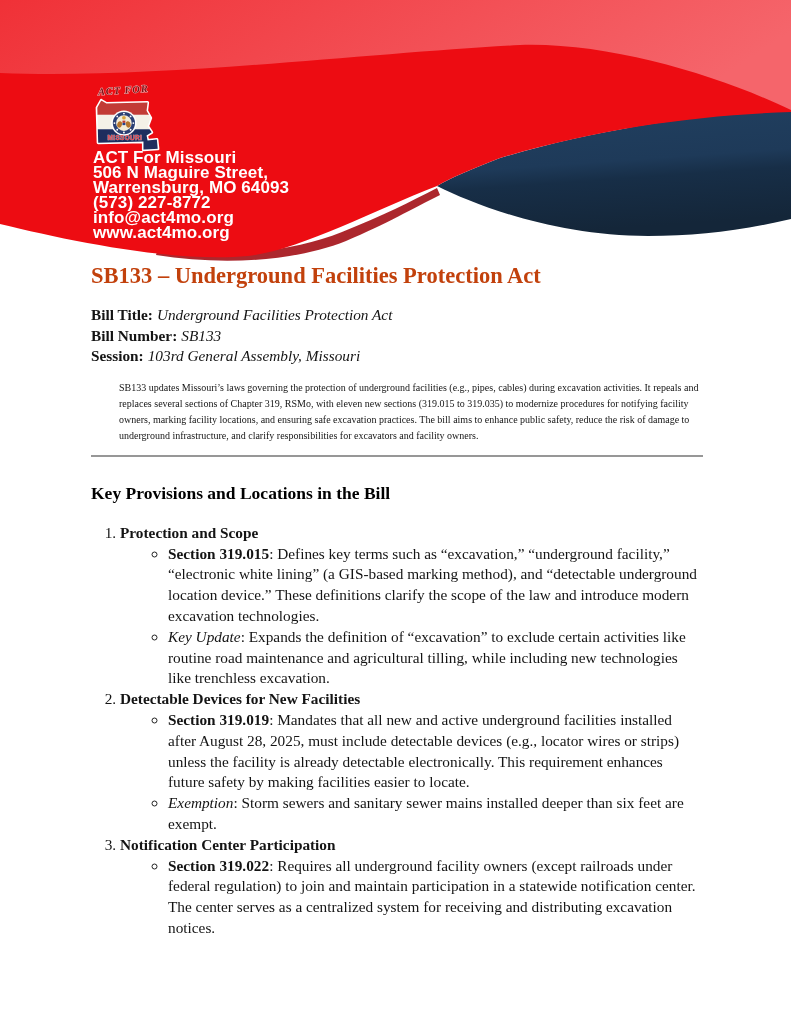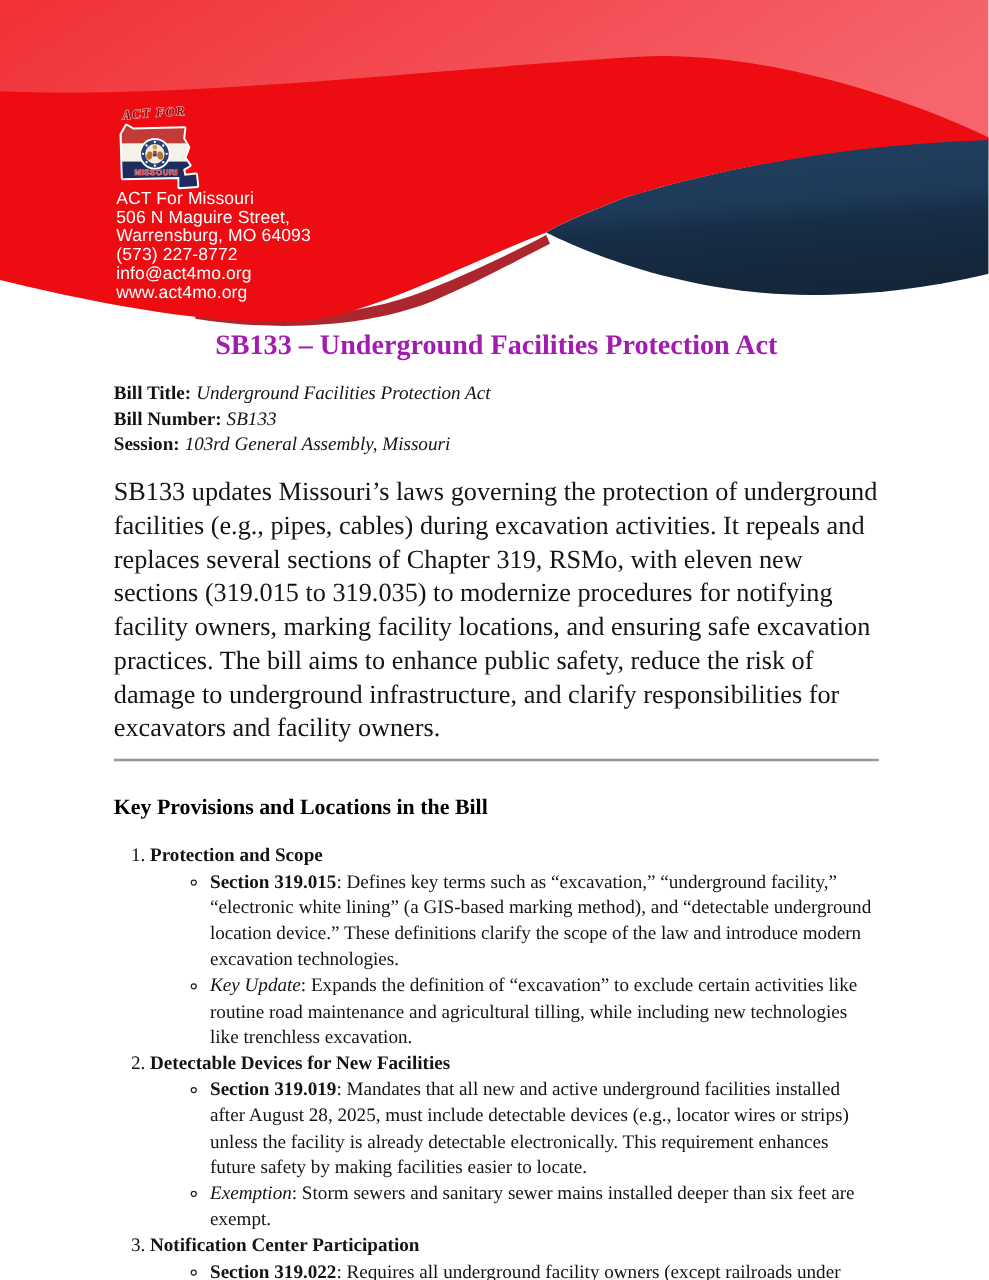--- a/index.html
+++ b/index.html
@@ -7,31 +7,31 @@
   html,body { width:791px; background:#ffffff; }
   body { font-family:"Liberation Serif","DejaVu Serif",serif; color:#141414; }
   .page { position:relative; width:791px; height:1024px; background:#ffffff; overflow:hidden; }
 
   
   .header-art { position:absolute; left:0; top:0; width:791px; height:266px; }
   .header-art svg.waves { position:absolute; left:0; top:0; display:block; }
   .logo-wrap { position:absolute; left:92px; top:84px; width:70px; height:72px; }
   .contact { position:absolute; left:93px; top:151px; color:#ffffff;
              font-family:"Liberation Sans","DejaVu Sans",sans-serif;
-             font-weight:400; font-size:14px; line-height:14.9px; letter-spacing:.1px; }
+             font-weight:700; font-size:17px; line-height:14.9px; letter-spacing:.1px; }
 
   
   .content { position:absolute; left:91px; top:262px; width:612px; }
-  h1.doc-title { font-size:22.5px; line-height:28px; font-weight:700; text-align:center; color:#a21caf; }
+  h1.doc-title { font-size:22.5px; line-height:28px; font-weight:700; color:#c2410c; }
   .meta { margin-top:15px; font-size:15.3px; line-height:20.6px; }
   .meta-label { font-weight:700; }
   .meta-value { margin-left:4px;font-style:italic; }
   h2.sec-heading { margin-top:13px; font-size:17.5px; line-height:24px; font-weight:700; color:#000; }
   h2.key-heading { margin-top:24px; }
-  p.body-par { margin-top:13px; font-size:21px; line-height:27px; }
+  p.body-par { margin-top:13px; font-size:10px; line-height:16px;margin-left:28px; }
   hr.divider { margin-top:11px; border:none; height:2px; background:#979797; width:100%; }
 
   ol.provisions { margin-top:18px; padding-left:29px; list-style:decimal; font-size:15.3px; line-height:20.8px; }
   ol.provisions > li { font-weight:700; }
   ol.provisions > li::marker { font-weight:400; }
   ul.subs { list-style:circle; padding-left:48px; font-weight:400; }
   ul.subs > li::marker { color:#222; }
   .bold { font-weight:700; }
   .italic { font-style:italic; }
 </style>

